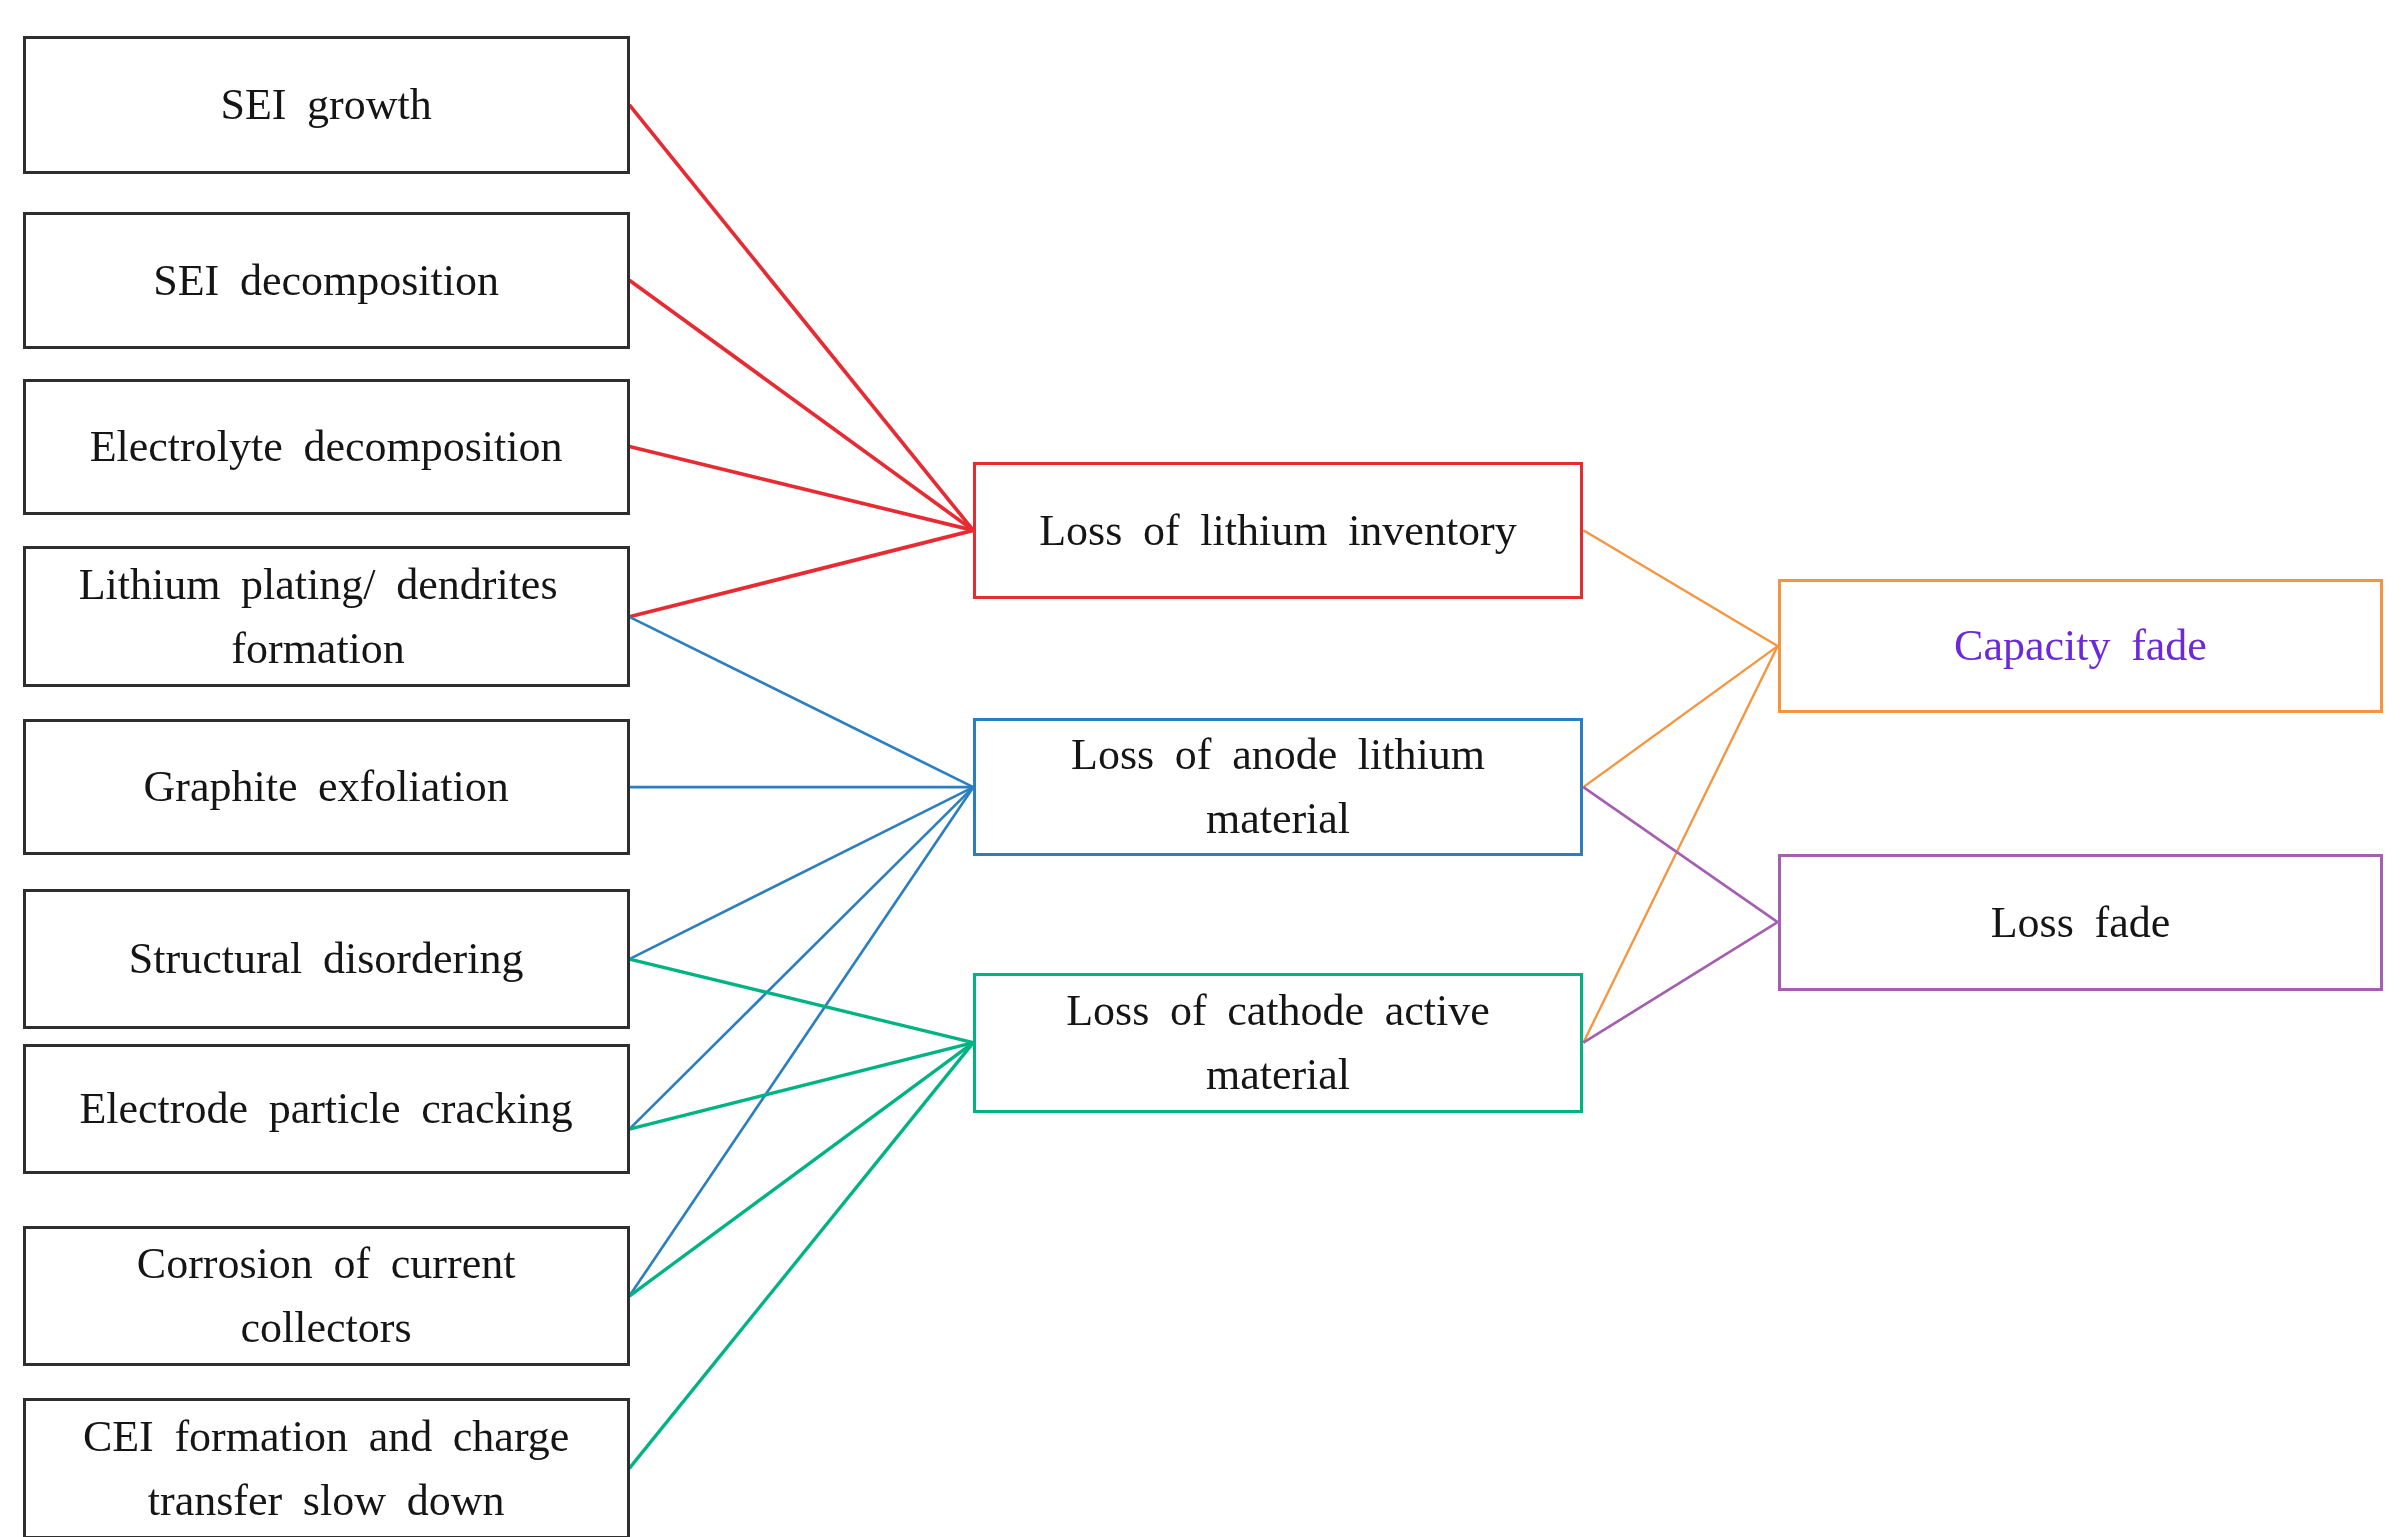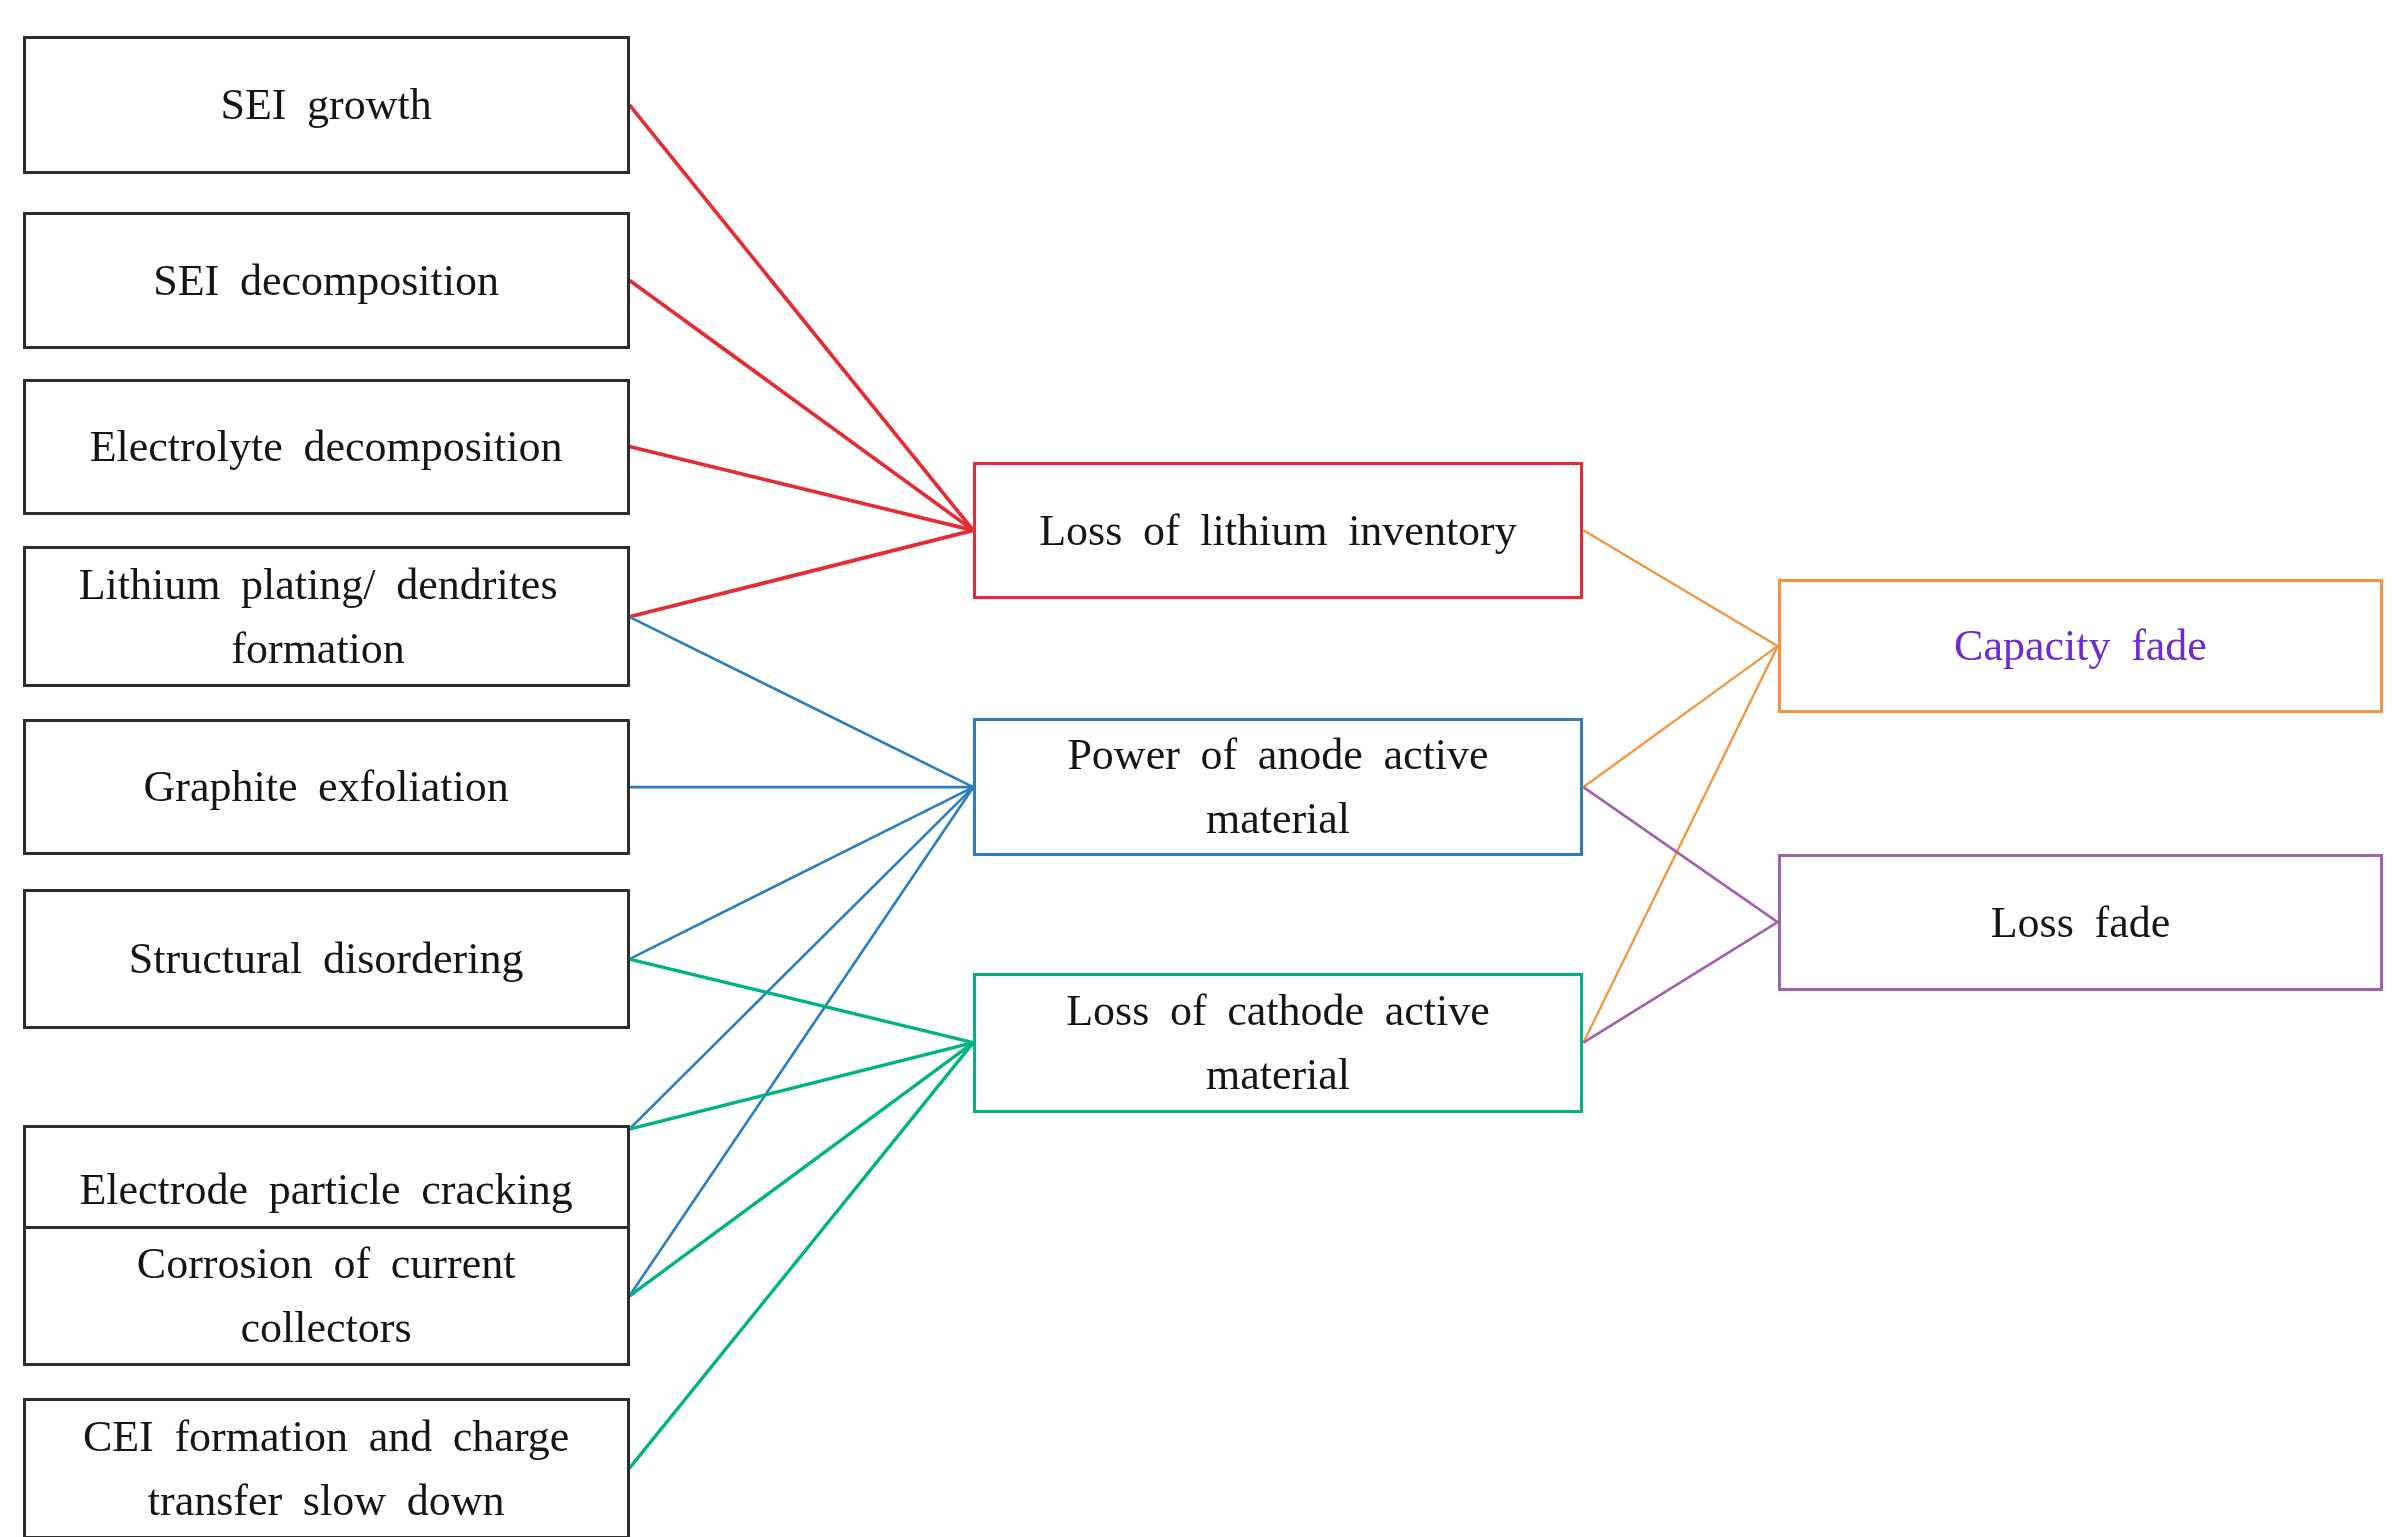--- a/index.html
+++ b/index.html
@@ -74,34 +74,34 @@
       </div>
       <div class="node col-left" style="left: 22.6px; top: 532px; width: 607px; height: 141px; border-color: rgb(46, 46, 46); background-color: rgb(255, 255, 255);">
         <div class="label" style="color: rgb(21, 21, 21); padding-left: 11px;">Lithium plating/ dendrites formation</div>
       </div>
       <div class="node col-left" style="left: 22.6px; top: 705px; width: 607px; height: 136px; border-color: rgb(46, 46, 46); background-color: rgb(255, 255, 255);">
         <div class="label" style="color: rgb(21, 21, 21);">Graphite exfoliation</div>
       </div>
       <div class="node col-left" style="left: 22.6px; top: 875px; width: 607px; height: 140px; border-color: rgb(46, 46, 46); background-color: rgb(255, 255, 255);">
         <div class="label" style="color: rgb(21, 21, 21);">Structural disordering</div>
       </div>
-      <div class="node col-left" style="left: 22.6px; top: 1111px; width: 607px; height: 130px; border-color: rgb(46, 46, 46); background-color: rgb(255, 255, 255);">
+      <div class="node col-left" style="left: 22.6px; top: 1030px; width: 607px; height: 130px; border-color: rgb(46, 46, 46); background-color: rgb(255, 255, 255);">
         <div class="label" style="color: rgb(21, 21, 21);">Electrode particle cracking</div>
       </div>
       <div class="node col-left" style="left: 22.6px; top: 1212px; width: 607px; height: 140px; border-color: rgb(46, 46, 46); background-color: rgb(255, 255, 255); align-items: center;">
         <div class="label" style="color: rgb(21, 21, 21);">Corrosion of current collectors</div>
       </div>
       <div class="node col-left" style="left: 22.6px; top: 1384px; width: 607px; height: 141px; border-color: rgb(46, 46, 46); background-color: rgb(255, 255, 255);">
         <div class="label" style="color: rgb(21, 21, 21);">CEI formation and charge transfer slow down</div>
       </div>
       <div class="node col-mid" style="left: 973px; top: 448px; width: 610px; height: 137px; border-color: rgb(230, 43, 51); background-color: rgb(255, 255, 255);">
         <div class="label" style="color: rgb(21, 21, 21);">Loss of lithium inventory</div>
       </div>
       <div class="node col-mid" style="left: 973px; top: 704px; width: 610px; height: 138px; border-color: rgb(43, 127, 192); background-color: rgb(255, 255, 255);">
-        <div class="label" style="color: rgb(21, 21, 21);">Power of anode active material</div>
+        <div class="label" style="color: rgb(21, 21, 21);">Loss of anode lithium material</div>
       </div>
       <div class="node col-mid" style="left: 973px; top: 959px; width: 610px; height: 140px; border-color: rgb(0, 179, 131); background-color: rgb(255, 255, 255);">
         <div class="label" style="color: rgb(21, 21, 21);">Loss of cathode active material</div>
       </div>
       <div class="node col-right" style="left: 1778px; top: 565px; width: 605px; height: 134px; border-color: rgb(245, 149, 63); background-color: rgb(255, 255, 255);">
         <div class="label" style="color: #6d28d9;">Capacity fade</div>
       </div>
       <div class="node col-right" style="left: 1778px; top: 840px; width: 605px; height: 137px; border-color: rgb(164, 95, 176); background-color: rgb(255, 255, 255);">
         <div class="label" style="color: rgb(21, 21, 21);">Loss fade</div>
       </div>

